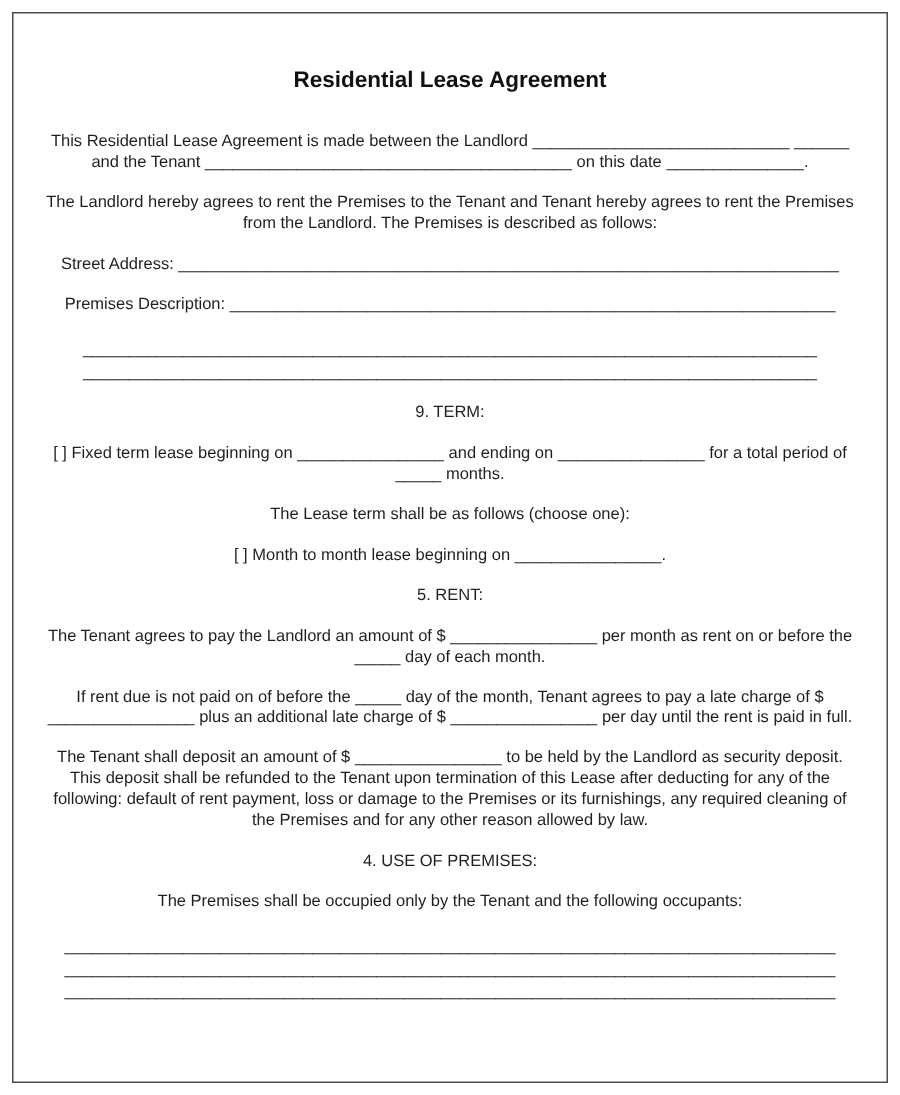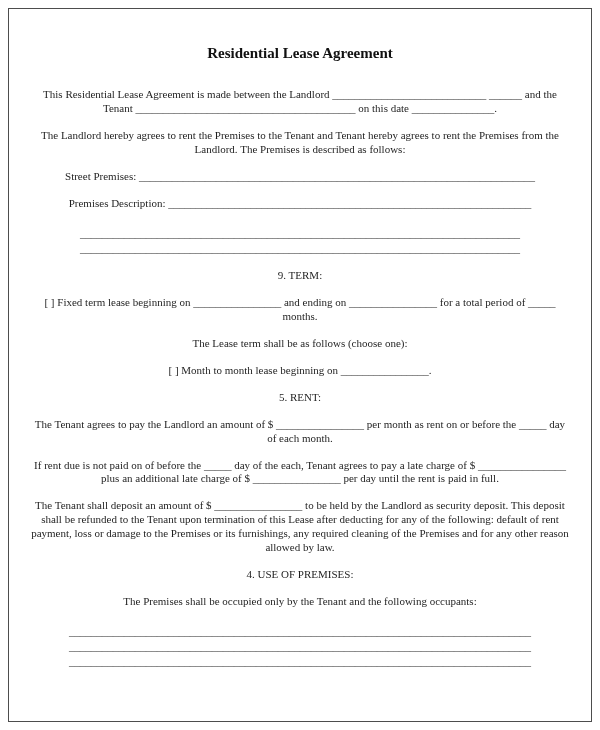--- a/index.html
+++ b/index.html
@@ -1,15 +1,15 @@
 <!DOCTYPE html>
 <html><head>
 <meta charset="utf-8">
 <style>
-  * { box-sizing: border-box; font-family: Liberation Serif, serif; }
+  * { box-sizing: border-box; }
   html, body { margin: 0; padding: 0; }
   body {
     width: 600px;
     height: 730px;
     background: #ffffff;
     font-family: "Liberation Sans", "DejaVu Sans", sans-serif;
   }
   .page {
     margin: 8px;
     height: 714px;
@@ -44,37 +44,37 @@
 <body>
 
 <div class="page">
 
   <h1 class="title">Residential Lease Agreement</h1>
 
   <p>This Residential Lease Agreement is made between the Landlord ____________________________ ______ and the Tenant ________________________________________ on this date _______________.</p>
 
   <p>The Landlord hereby agrees to rent the Premises to the Tenant and Tenant hereby agrees to rent the Premises from the Landlord. The Premises is described as follows:</p>
 
-  <p>Street Premises: ________________________________________________________________________</p>
+  <p>Street Address: ________________________________________________________________________</p>
 
   <p>Premises Description: __________________________________________________________________</p>
 
   <div class="blank-group">
     <p class="blank">________________________________________________________________________________</p>
     <p class="blank">________________________________________________________________________________</p>
   </div>
 
   <p>9. TERM:</p>
   <p>[ ] Fixed term lease beginning on ________________ and ending on ________________ for a total period of _____ months.</p>
   <p>The Lease term shall be as follows (choose one):</p>
   <p>[ ] Month to month lease beginning on ________________.</p>
 
   <p>5. RENT:</p>
   <p>The Tenant agrees to pay the Landlord an amount of $ ________________ per month as rent on or before the _____ day of each month.</p>
-  <p>If rent due is not paid on of before the _____ day of the each, Tenant agrees to pay a late charge of $ ________________ plus an additional late charge of $ ________________ per day until the rent is paid in full.</p>
+  <p>If rent due is not paid on of before the _____ day of the month, Tenant agrees to pay a late charge of $ ________________ plus an additional late charge of $ ________________ per day until the rent is paid in full.</p>
 
   <p>The Tenant shall deposit an amount of $ ________________ to be held by the Landlord as security deposit. This deposit shall be refunded to the Tenant upon termination of this Lease after deducting for any of the following: default of rent payment, loss or damage to the Premises or its furnishings, any required cleaning of the Premises and for any other reason allowed by law.</p>
 
   <p>4. USE OF PREMISES:</p>
   <p>The Premises shall be occupied only by the Tenant and the following occupants:</p>
 
   <div class="blank-group">
     <p class="blank">____________________________________________________________________________________</p>
     <p class="blank">____________________________________________________________________________________</p>
     <p class="blank">____________________________________________________________________________________</p>

